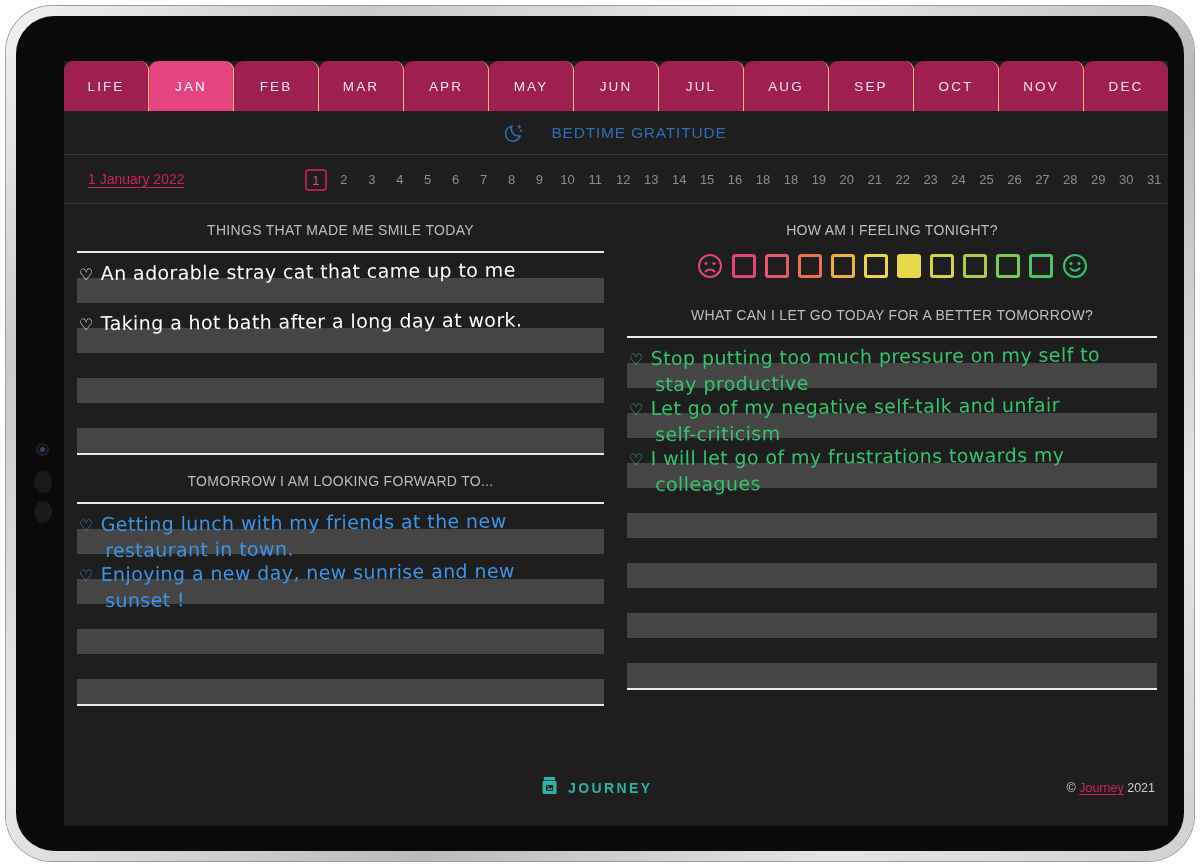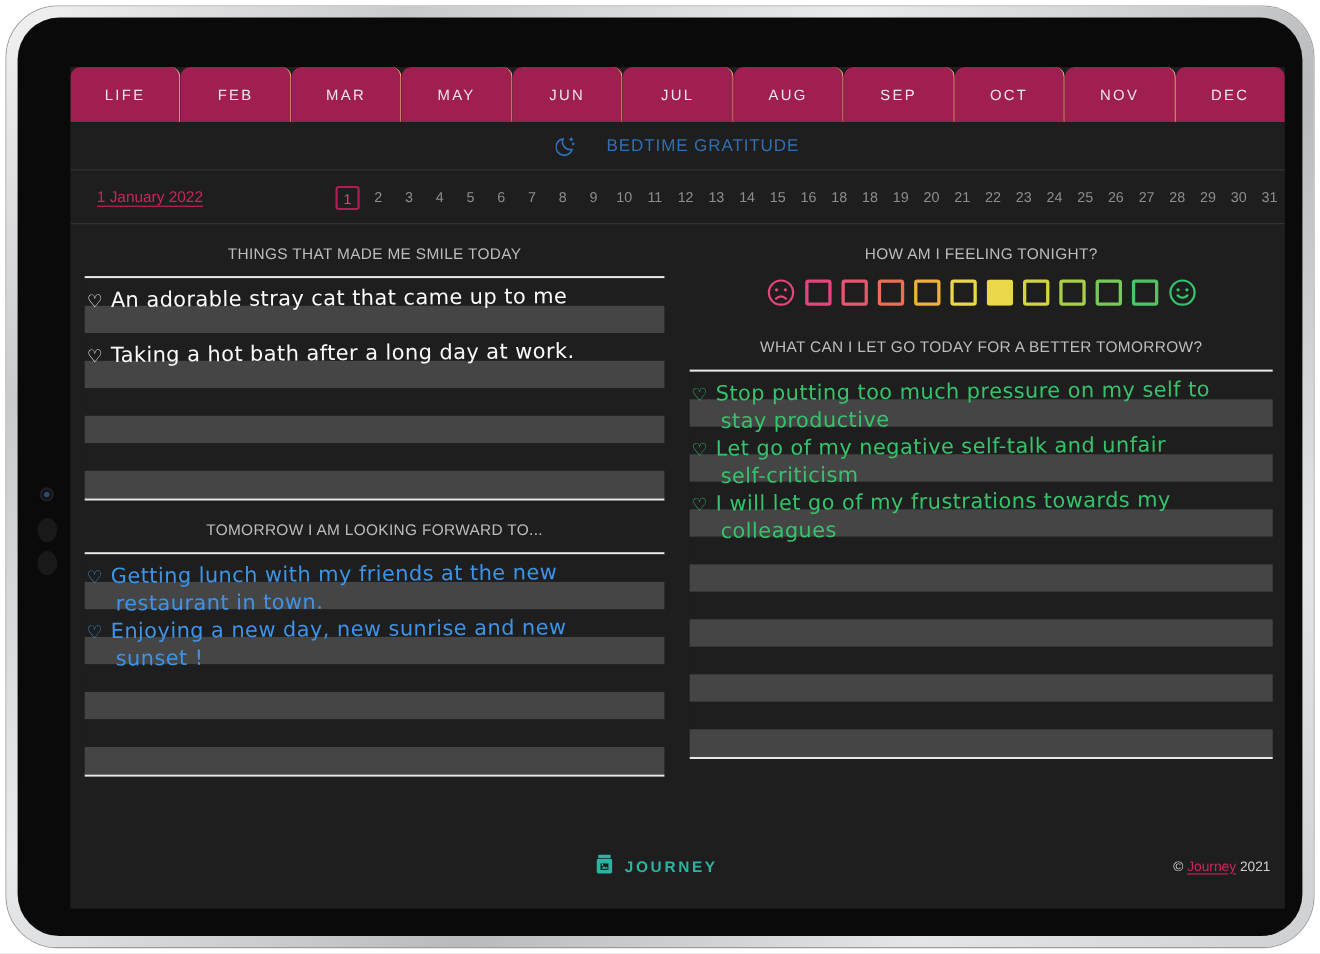--- a/index.html
+++ b/index.html
@@ -224,25 +224,31 @@
     <div class="cam-dot"></div>
     <div class="side-btn b1"></div>
     <div class="side-btn b2"></div>
 
     <div class="screen">
 
       <div class="tabbar" id="tabbar">
           <div class="tab">
             <span>LIFE</span>
           </div>
+          <div class="tab active">
+            <span>JAN</span>
+          </div>
           <div class="tab">
             <span>FEB</span>
           </div>
           <div class="tab">
             <span>MAR</span>
+          </div>
+          <div class="tab">
+            <span>APR</span>
           </div>
           <div class="tab">
             <span>MAY</span>
           </div>
           <div class="tab">
             <span>JUN</span>
           </div>
           <div class="tab">
             <span>JUL</span>
           </div>

